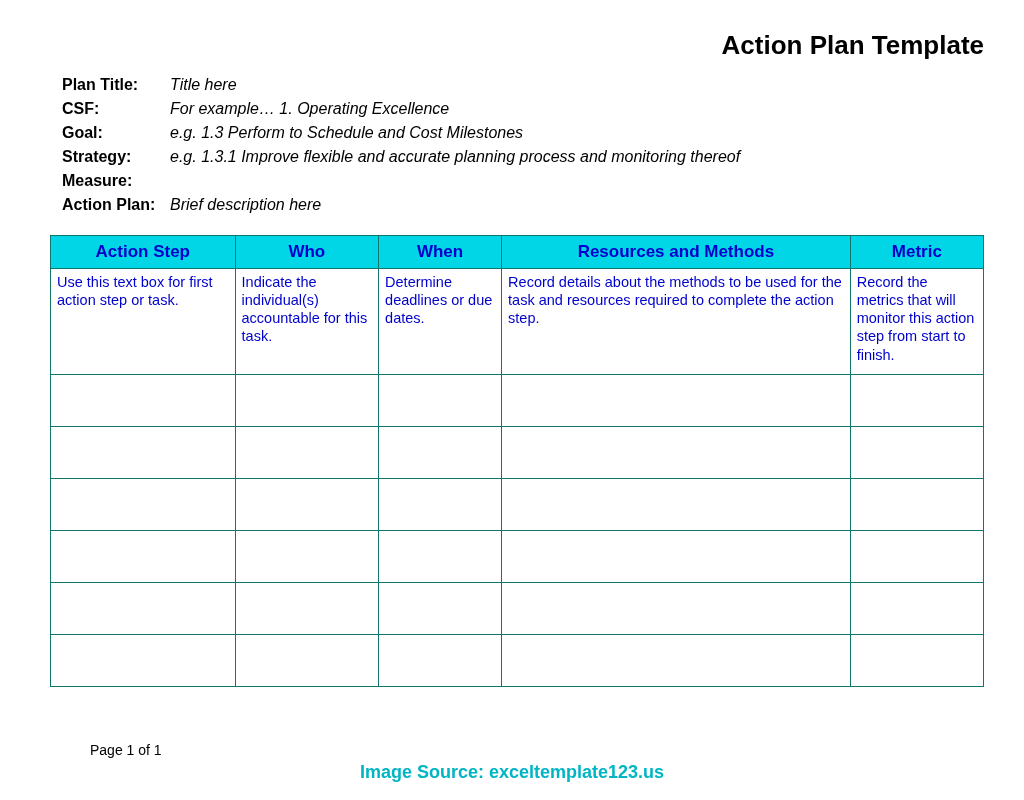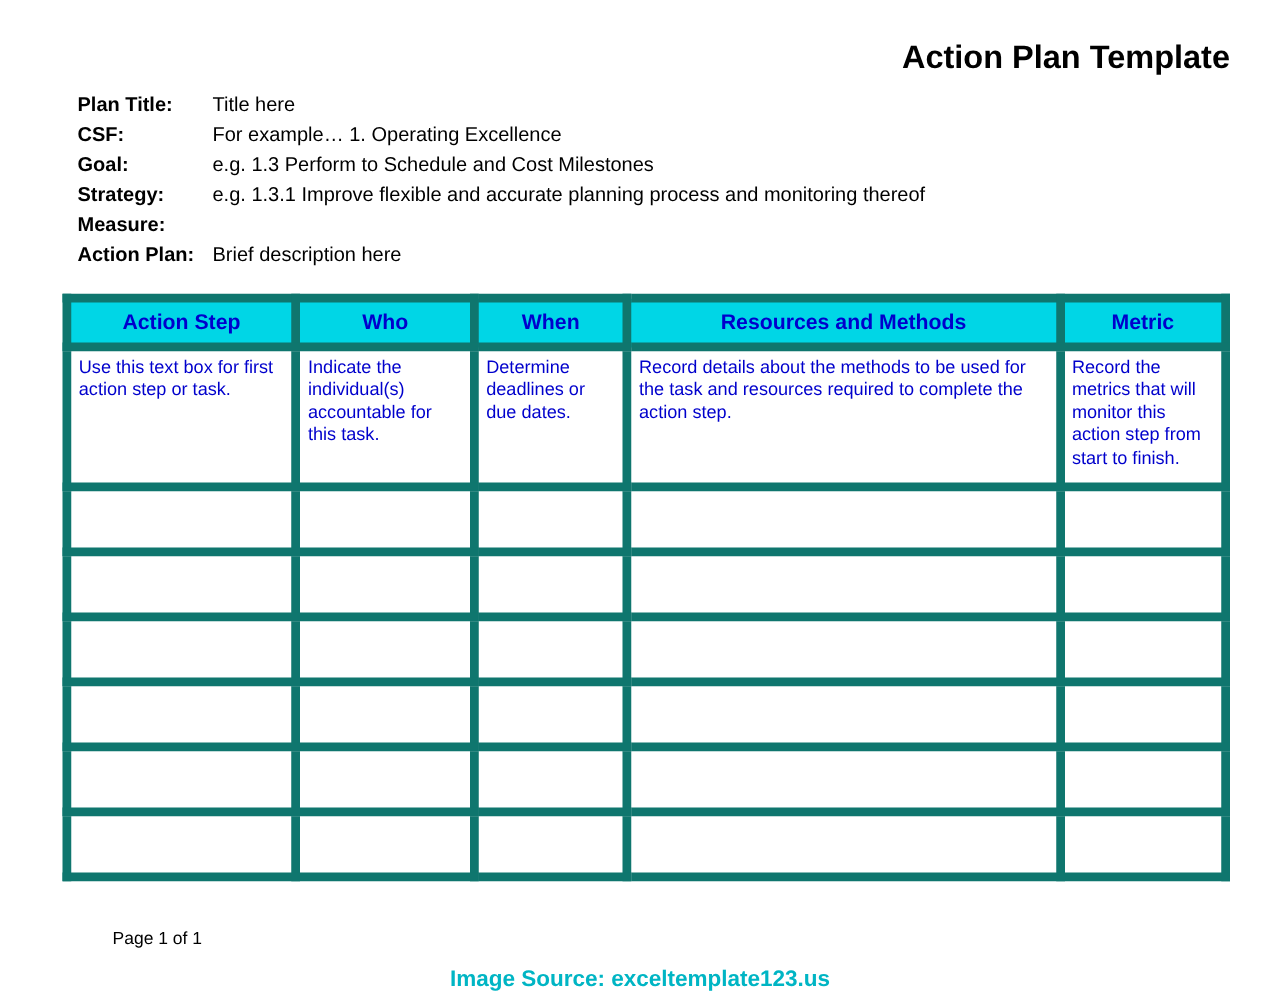--- a/index.html
+++ b/index.html
@@ -19,29 +19,29 @@
     margin-bottom: 12px;
   }
   .meta {
     font-size: 16px;
     line-height: 1.5;
     margin-bottom: 18px;
     margin-left: 12px;
   }
   .meta-row { display: flex; }
   .meta-label { font-weight: bold; width: 108px; flex-shrink: 0; }
-  .meta-value { flex: 1; }
+  .meta-value { flex: 1; font-style: italic; }
   .italic { }
   table {
     border-collapse: collapse;
     width: 100%;
     table-layout: fixed;
   }
   th, td {
-    border: 7px solid #0f766e;
+    border: 1px solid #0f766e;
     vertical-align: top;
     font-size: 14.5px;
   }
   th {
     background: #00d6e6;
     color: #0000cc;
     font-weight: bold;
     text-align: center;
     padding: 6px 4px;
     font-size: 17px;
@@ -63,21 +63,21 @@
     bottom: 42px;
     left: 90px;
     right: 55px;
     display: flex;
     justify-content: space-between;
     font-size: 14px;
     color: #000;
   }
   .source {
     position: absolute;
-    bottom: 6px;
+    bottom: 17px;
     left: 0;
     right: 0;
     text-align: center;
     color: #00b5c4;
     font-weight: bold;
     font-size: 18px;
   }
 </style>
 </head>
 <body>

